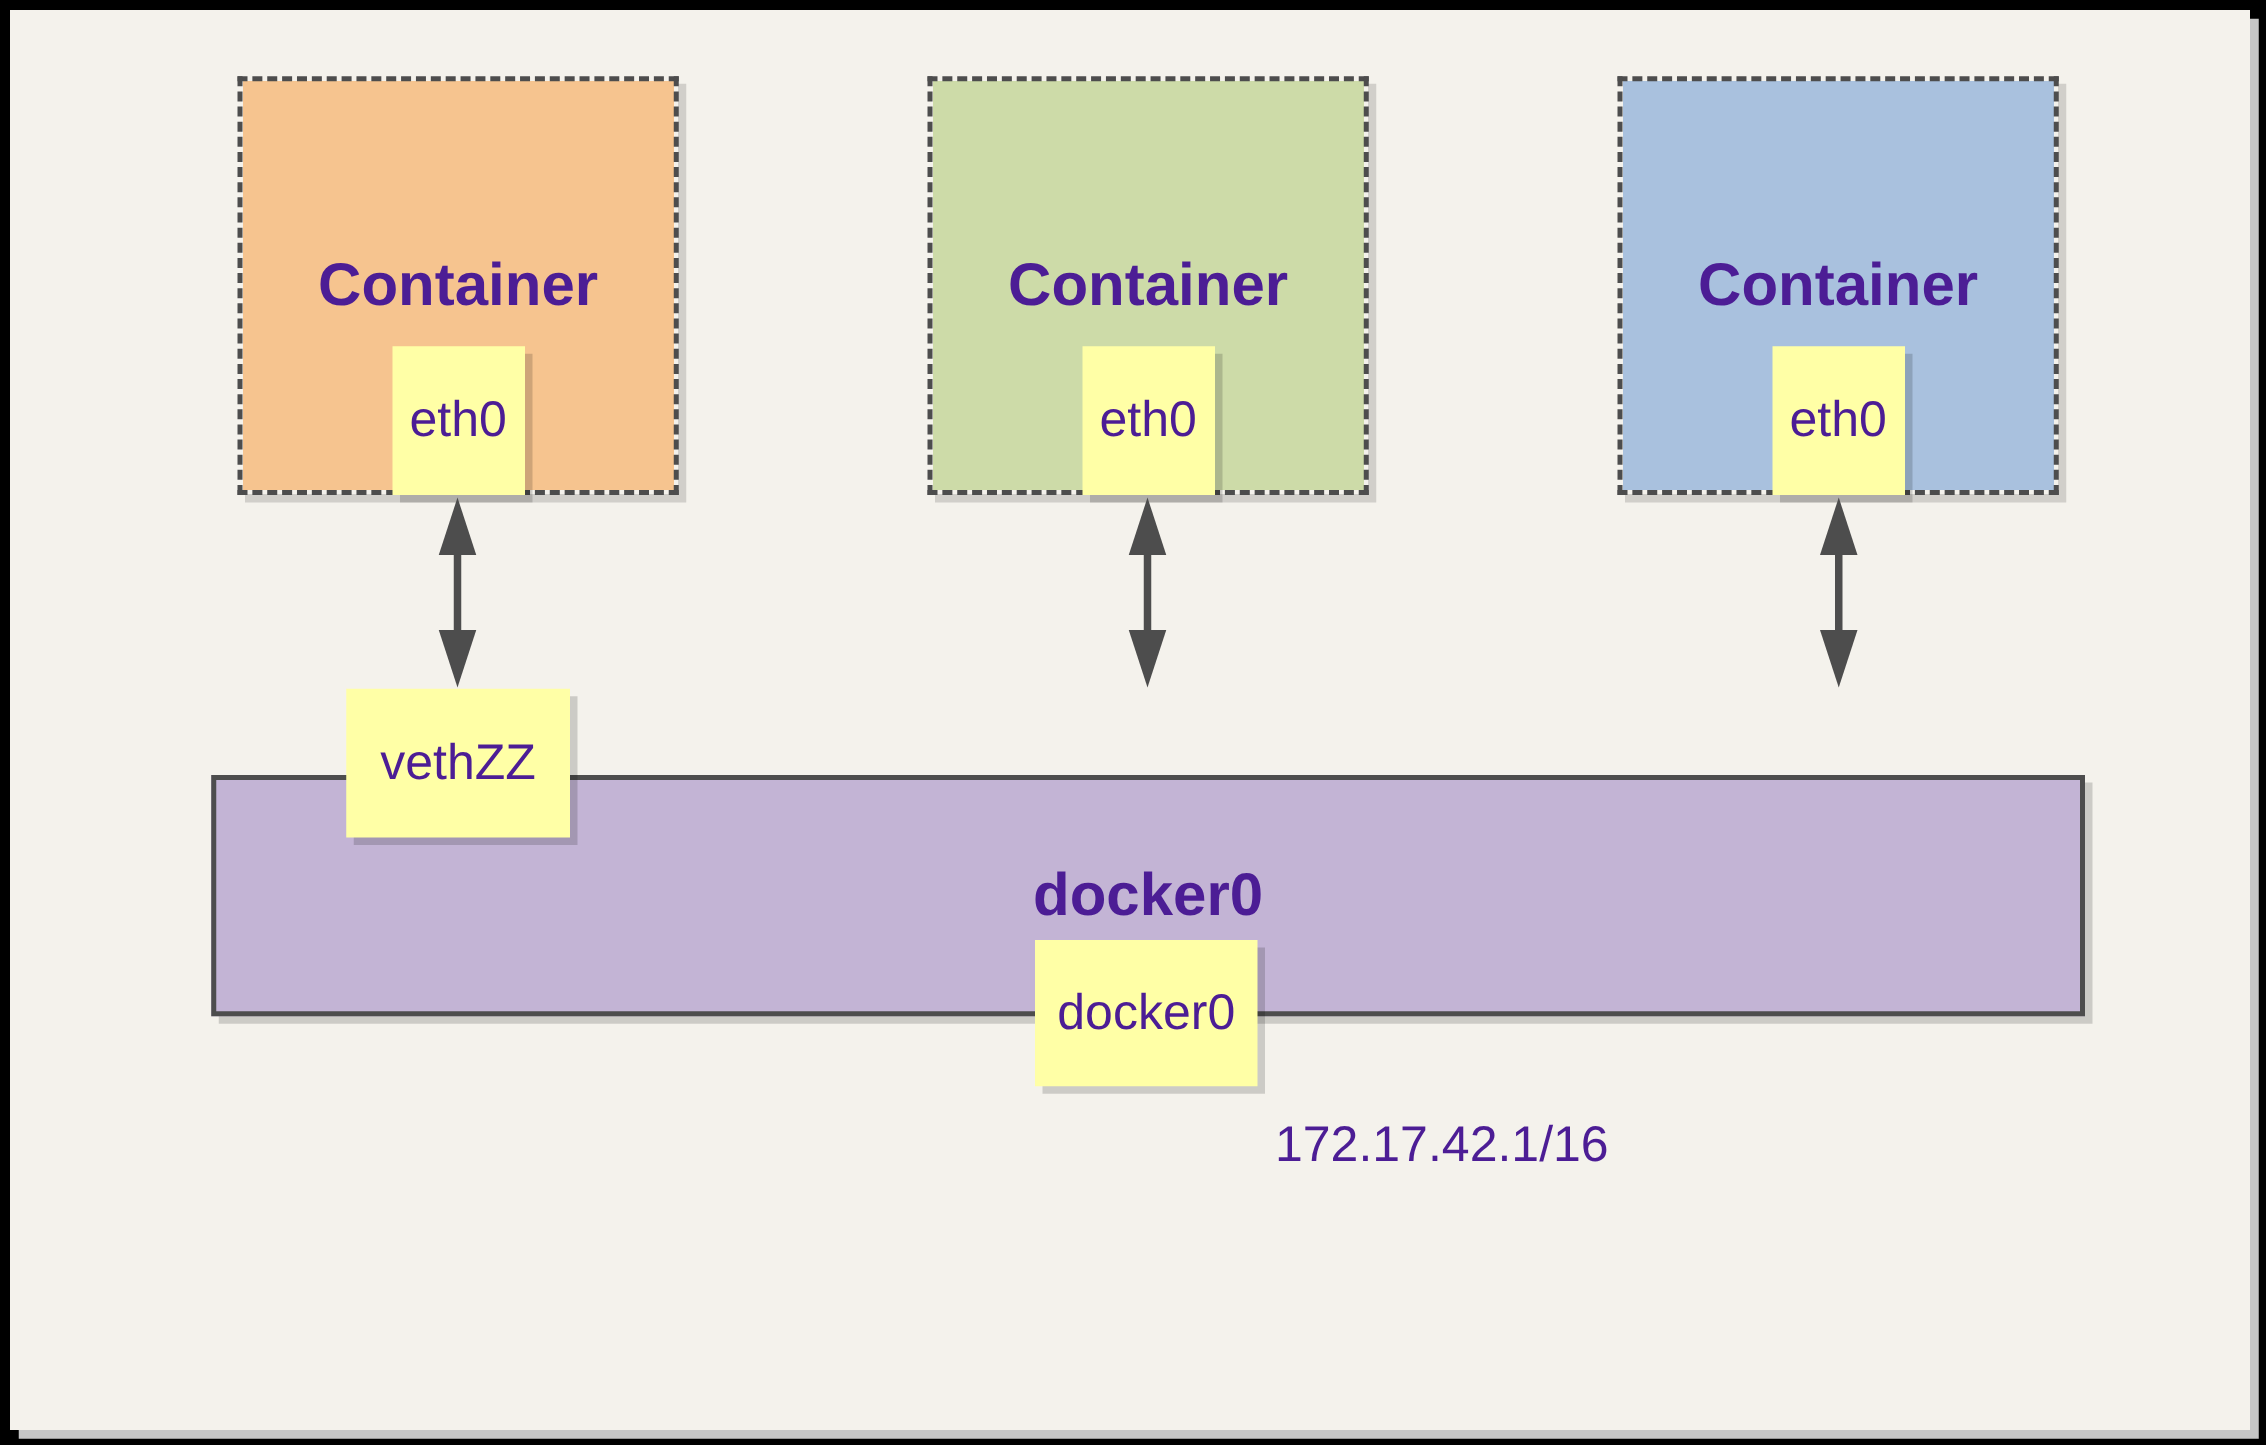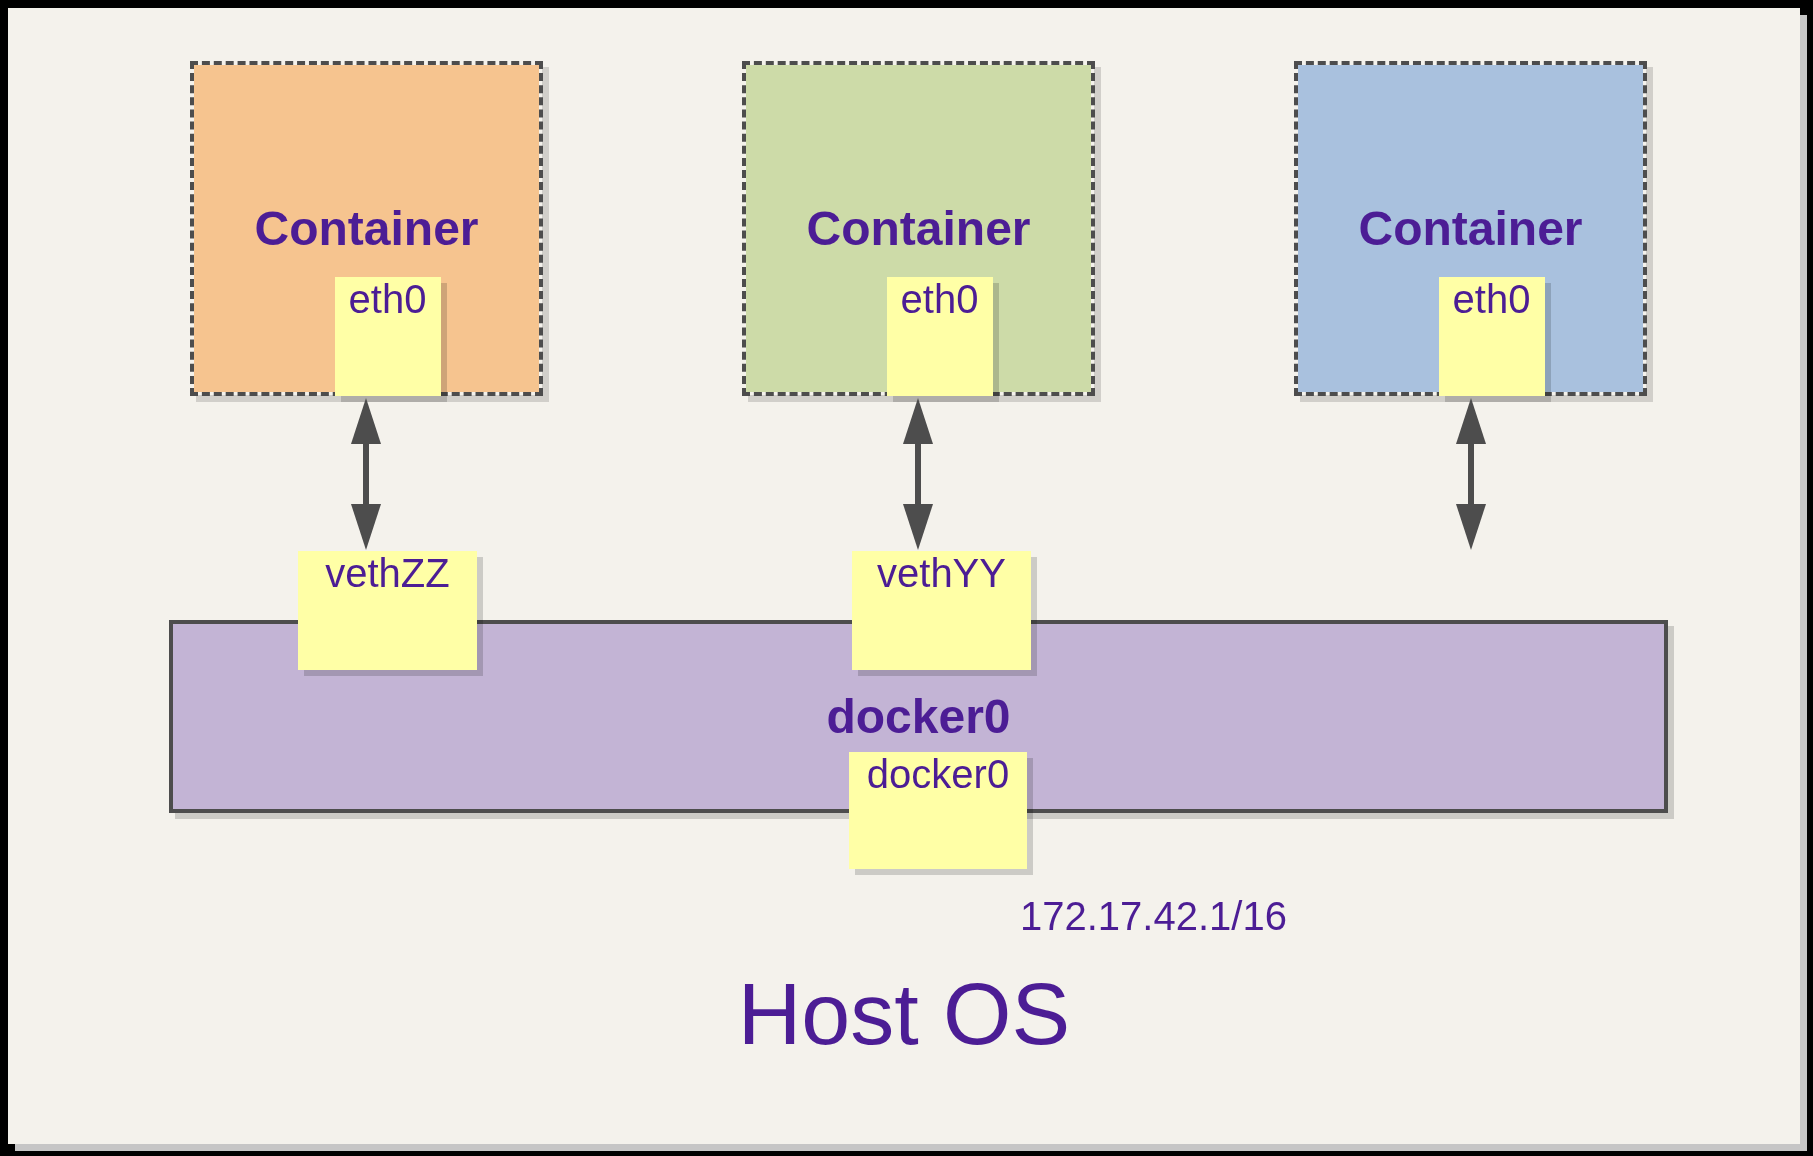--- a/index.html
+++ b/index.html
@@ -33,23 +33,23 @@
   }
   .container-box .title {
     font-size: 48px;
     font-weight: bold;
     letter-spacing: 0px;
   }
   .node {
     background: #ffffa6;
     box-shadow: 6px 6px 0 rgba(0,0,0,0.16);
     display: flex;
+    align-items: center;
     justify-content: center;
     font-size: 40px;
-    margin-left: 21px;
   }
   .eth-node {
     position: absolute;
     left: 50%;
     bottom: -4px;
     transform: translateX(-50%);
     width: 106px; height: 119px;
   }
   .veth-node {
     position: absolute;
@@ -147,26 +147,22 @@
       <polygon points="18,154 33,108 3,108" fill="#4d4d4d"></polygon>
     </svg>
 
     <div class="bridge-bar" style="background-color: rgb(195, 180, 213);">
       <div class="title">docker0</div>
     </div>
 
     <div class="node veth-node" style="left: 269px; background-color: rgb(255, 255, 166);">
       <span>vethZZ</span>
     </div>
-    <div class="node veth-node" style="left: 823px; background-color: rgb(255, 255, 166);">
-      <span>vethYY</span>
-    </div>
 
     <div class="node docker-node" style="background-color: rgb(255, 255, 166);">
       <span>docker0</span>
     </div>
 
     <div class="ip-label">172.17.42.1/16</div>
 
-    <div class="host-label">Host OS</div>
 
   </div>
 </div>
 
 </body></html>

